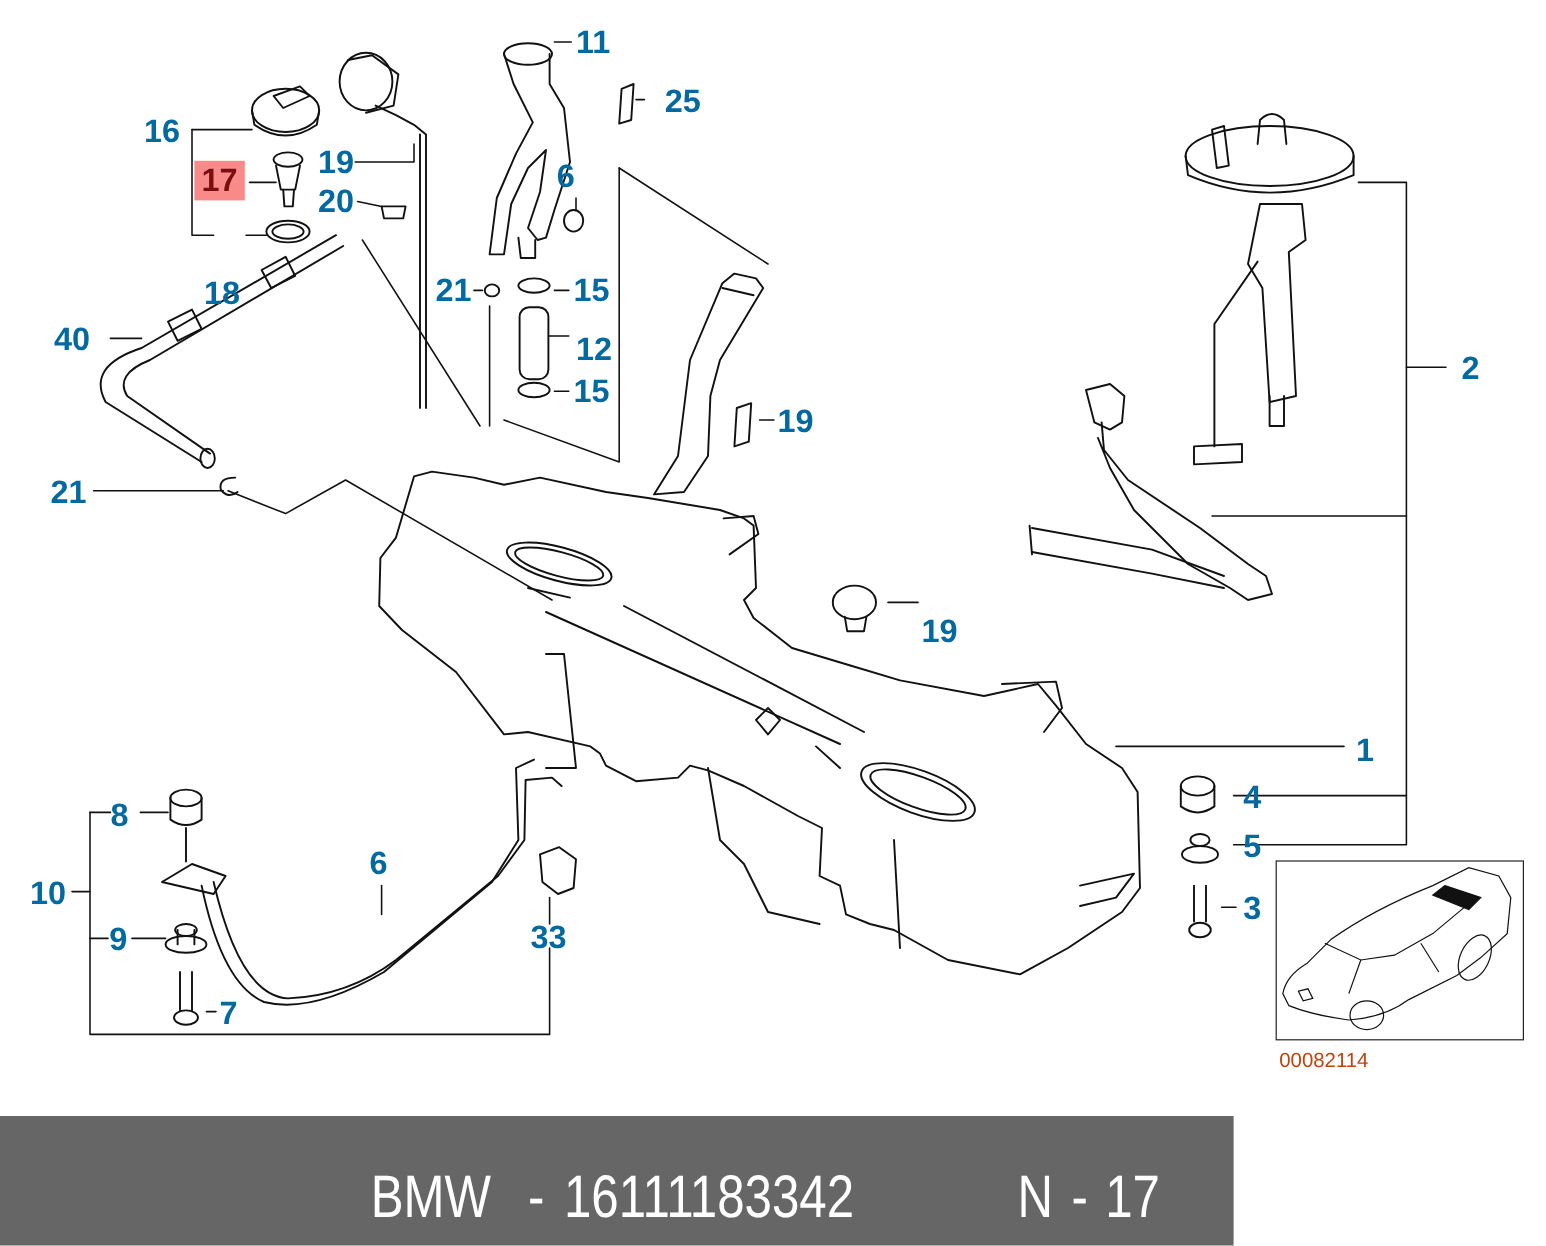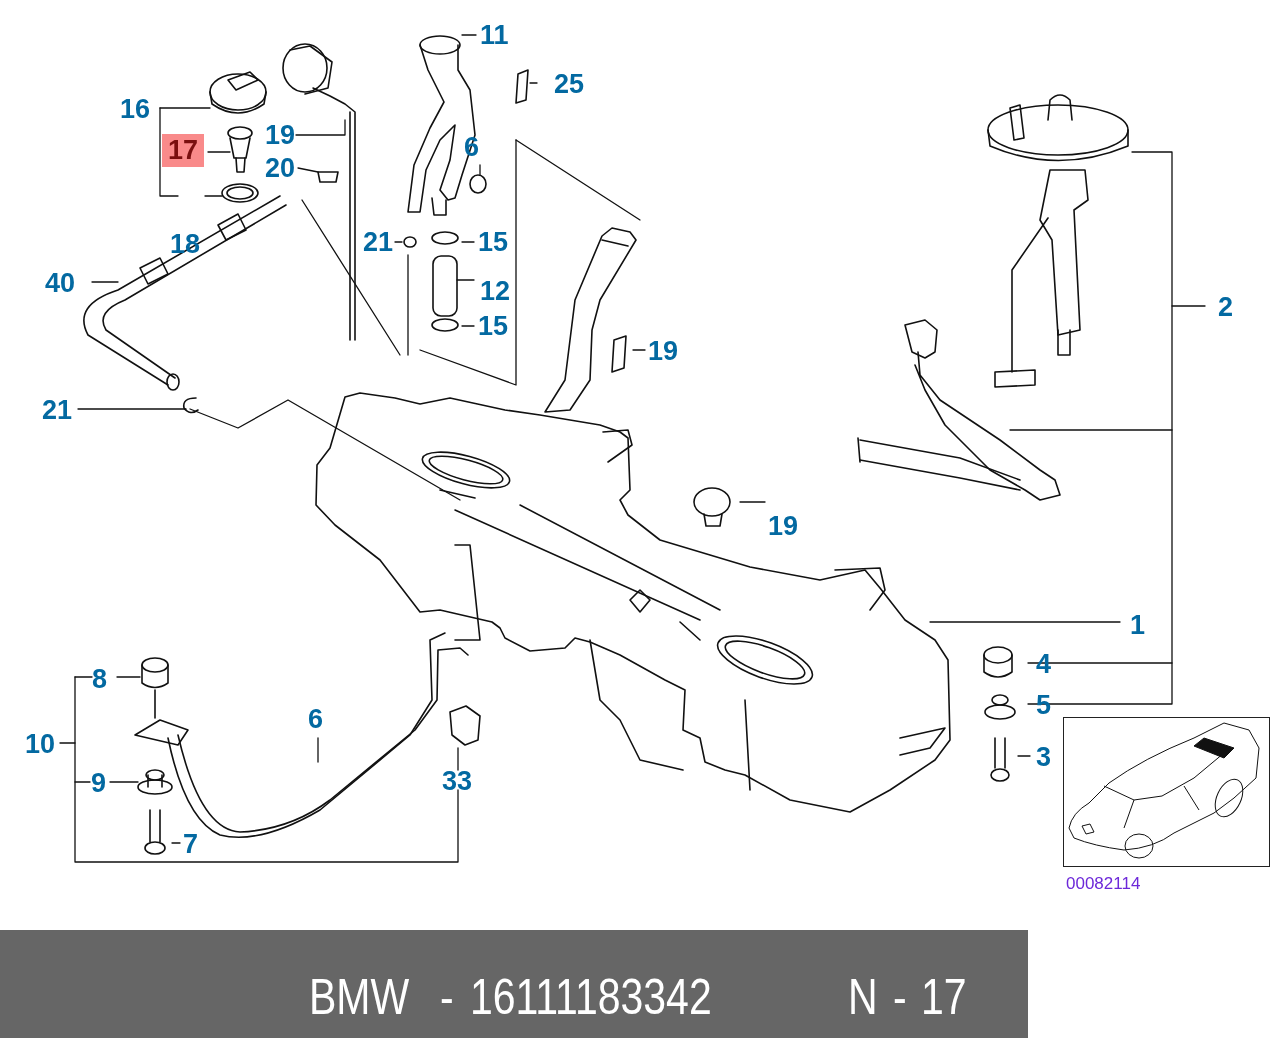--- a/index.html
+++ b/index.html
@@ -3,21 +3,21 @@
 <meta charset="utf-8">
 <style>
   html,body{margin:0;padding:0;}
   body{width:1288px;height:1038px;position:relative;background:#ffffff;overflow:hidden;font-family:"Liberation Sans",sans-serif;}
   #diagram{position:absolute;left:0;top:0;width:1288px;height:910px;}
   #diagram svg{position:absolute;left:0;top:0;}
   .callout{position:absolute;font-family:"Liberation Sans",sans-serif;font-weight:bold;font-size:27px;color:#0369a1;line-height:1;white-space:nowrap;}
   .callout.hl{background:#f98a8a;color:#7a0f0f;padding:3px 6px;}
   #footer{position:absolute;left:0;top:910px;width:1028px;height:128px;background:#666666;color:#ffffff;margin-top:20px;}
   #footer .ftxt{position:absolute;top:42px;font-family:"Liberation Sans",sans-serif;font-size:50px;line-height:1;letter-spacing:0;transform:scaleX(0.82);transform-origin:left top;}
-  #catalog{position:absolute;left:1066px;top:874px;font-family:"Liberation Sans",sans-serif;font-size:17px;color:#6d28d9;}
+  #catalog{position:absolute;left:1066px;top:874px;font-family:"Liberation Sans",sans-serif;font-size:17px;color:#c2410c;}
   #inset{position:absolute;left:1063px;top:717px;width:205px;height:148px;border:1.5px solid #222;background:#fff;}
 </style>
 </head>
 <body>
 
 <div id="diagram">
   <svg width="1288" height="910" viewBox="0 0 1288 910" fill="none" stroke="#111" stroke-width="1.6" stroke-linejoin="round" stroke-linecap="round">
 
     <g>
       <path d="M345,397 L360,393 L395,398 L420,404 L450,398 L505,410 L540,415 L600,425 L620,432 L628,438 L630,490 L620,500 L628,515 L660,540 L710,555 L750,567 L820,580 L865,570 L880,588 L905,620 L935,640 L948,660 L950,740 L935,760 L890,790 L850,812 L790,800 L745,775 L725,770 L705,762 L700,738 L683,730 L685,690 L665,680 L620,655 L590,642 L575,638 L565,648 L530,651 L505,638 L500,628 L492,622 L440,610 L420,612 L380,560 L335,525 L316,505 L317,465 L330,448 Z"></path>

